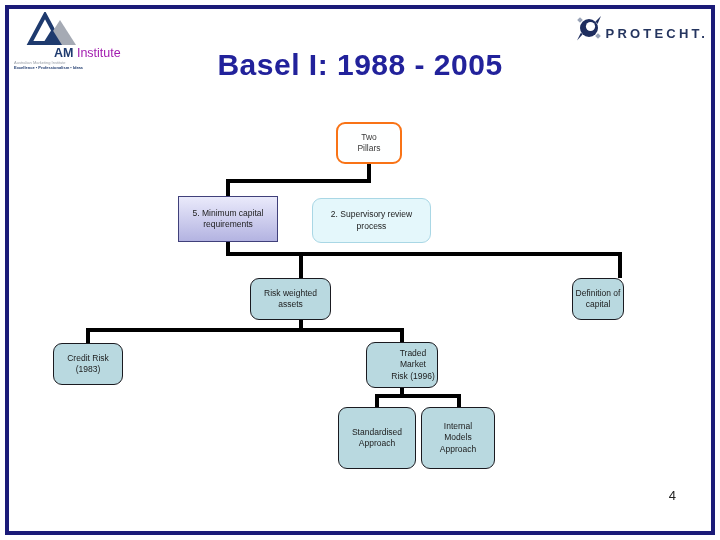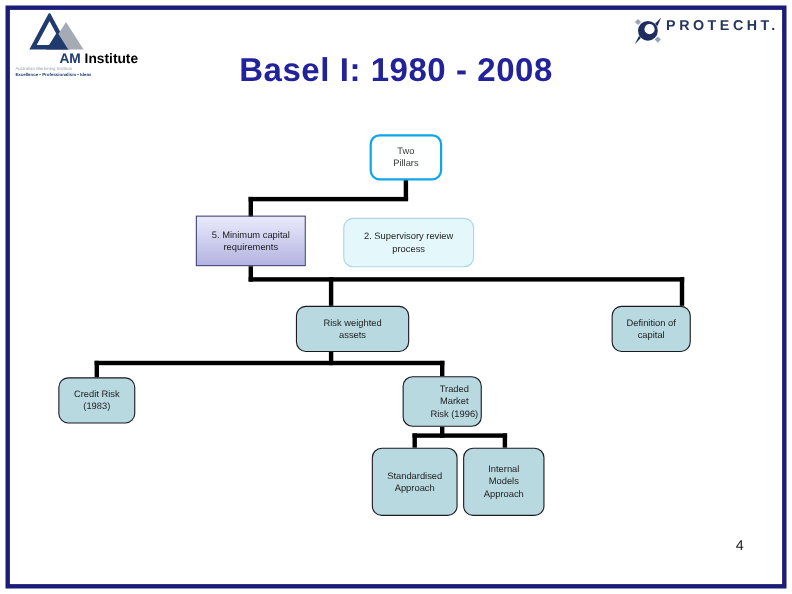--- a/index.html
+++ b/index.html
@@ -7,33 +7,33 @@
   .slide{position:relative;width:720px;height:540px;background:#ffffff;overflow:hidden;}
   .frame{position:absolute;left:5px;top:5px;right:5px;bottom:5px;border:4px solid #1b1b78;pointer-events:none;}
 
   
   .title{position:absolute;left:0;right:0;top:48px;text-align:center;font-size:30px;
          font-weight:bold;color:#22229b;letter-spacing:.5px;}
   .am-logo{position:absolute;left:14px;top:12px;width:78px;line-height:1;}
   .am-tris{display:block;margin-left:12px;}
   .am-text{font-size:12.5px;margin-top:1px;white-space:nowrap;}
   .am-abbr{font-weight:bold;color:#1e3a6e;margin-left:40px;}
-  .am-inst{color:#000000;font-weight:bold;}
+  .am-inst{color:#a21caf;}
   .am-tag1{font-size:4px;color:#9aa0a8;margin-top:1px;white-space:nowrap;}
   .am-tag2{font-size:4px;color:#1e3a6e;font-weight:bold;margin-top:1px;white-space:nowrap;}
-  .protecht{position:absolute;right:12px;top:15px;display:flex;align-items:flex-start;gap:5px;}
+  .protecht{position:absolute;right:12px;top:15px;display:flex;align-items:flex-end;gap:5px;}
   .protecht-word{font-size:13px;letter-spacing:3.2px;color:#25355f;font-weight:600;white-space:nowrap;}
 
   
   .diagram{position:absolute;left:0;top:0;width:720px;height:540px;}
   .conn{position:absolute;background:#000;}
   .node{position:absolute;display:flex;align-items:center;justify-content:center;
         text-align:center;white-space:pre-line;font-size:8.5px;line-height:1.3;color:#1c1c1c;
         box-sizing:border-box;padding:2px;}
-  .node.root{background:#feffff;border:2px solid #0ea5e9;border-radius:9px;color:#3a3a3a;}
+  .node.root{background:#feffff;border:2px solid #f97316;border-radius:9px;color:#3a3a3a;}
   .node.lavender{background:linear-gradient(180deg,#eaeafb 0%,#b3b3e1 100%);border:1px solid #40407a;}
   .node.pale{background:#e4f7fb;border:1px solid #a9d7e5;border-radius:9px;}
   .node.teal{background:#b9d9e0;border:1px solid #1a1a20;border-radius:9px;}
 
   .pagenum{position:absolute;right:44px;top:488px;font-size:13px;color:#222;}
 </style>
 </head>
 <body>
 
 <div class="slide">
@@ -55,21 +55,21 @@
       <rect x="1" y="3" width="4" height="4" fill="#9aa4b8" transform="rotate(45 3 5)"></rect>
       <rect x="19" y="19" width="4" height="4" fill="#9aa4b8" transform="rotate(45 21 21)"></rect>
       <circle cx="12" cy="13" r="9" fill="#1e2d5e"></circle>
       <circle cx="13.5" cy="11.5" r="4.6" fill="#ffffff"></circle>
       <path d="M18.5 6.5 L24 1 L20.5 9 Z" fill="#1e2d5e"></path>
       <path d="M5.5 19.5 L0 25.5 L4 17.5 Z" fill="#1e2d5e"></path>
     </svg>
     <span class="protecht-word">PROTECHT.</span>
   </div>
 
-  <div class="title">Basel I: 1980 - 2008</div>
+  <div class="title">Basel I: 1988 - 2005</div>
 
   <div class="diagram">
       <div class="conn" style="left: 367px; top: 163px; width: 4px; height: 19px;"></div>
       <div class="conn" style="left: 226px; top: 179px; width: 145px; height: 4px;"></div>
       <div class="conn" style="left: 226px; top: 179px; width: 4px; height: 18px;"></div>
       <div class="conn" style="left: 226px; top: 242px; width: 4px; height: 14px;"></div>
       <div class="conn" style="left: 226px; top: 252px; width: 396px; height: 4px;"></div>
       <div class="conn" style="left: 299px; top: 252px; width: 4px; height: 26px;"></div>
       <div class="conn" style="left: 618px; top: 252px; width: 4px; height: 26px;"></div>
       <div class="conn" style="left: 299px; top: 320px; width: 4px; height: 12px;"></div>
@@ -79,23 +79,23 @@
       <div class="conn" style="left: 400px; top: 388px; width: 4px; height: 10px;"></div>
       <div class="conn" style="left: 375px; top: 394px; width: 86px; height: 4px;"></div>
       <div class="conn" style="left: 375px; top: 394px; width: 4px; height: 13px;"></div>
       <div class="conn" style="left: 457px; top: 394px; width: 4px; height: 13px;"></div>
       <div class="node root" style="left: 336px; top: 122px; width: 66px; height: 42px;">Two
 Pillars</div>
       <div class="node lavender" style="left: 178px; top: 196px; width: 100px; height: 46px;">5. Minimum capital
 requirements</div>
       <div class="node pale" style="left: 312px; top: 198px; width: 119px; height: 45px;">2. Supervisory review
 process</div>
-      <div class="node teal" style="left: 250px; top: 278px; width: 103px; height: 42px; margin-left: 19px;">Risk weighted
+      <div class="node teal" style="left: 250px; top: 278px; width: 81px; height: 42px;">Risk weighted
 assets</div>
-      <div class="node teal" style="left: 556px; top: 278px; width: 72px; height: 42px;">Definition of
+      <div class="node teal" style="left: 572px; top: 278px; width: 52px; height: 42px;">Definition of
 capital</div>
       <div class="node teal" style="left: 53px; top: 343px; width: 70px; height: 42px;">Credit Risk
 (1983)</div>
       <div class="node teal" style="left: 366px; top: 342px; width: 72px; height: 46px; padding-left: 24px;">Traded
 Market
 Risk (1996)</div>
       <div class="node teal" style="left: 338px; top: 407px; width: 78px; height: 62px;">Standardised
 Approach</div>
       <div class="node teal" style="left: 421px; top: 407px; width: 74px; height: 62px;">Internal
 Models

